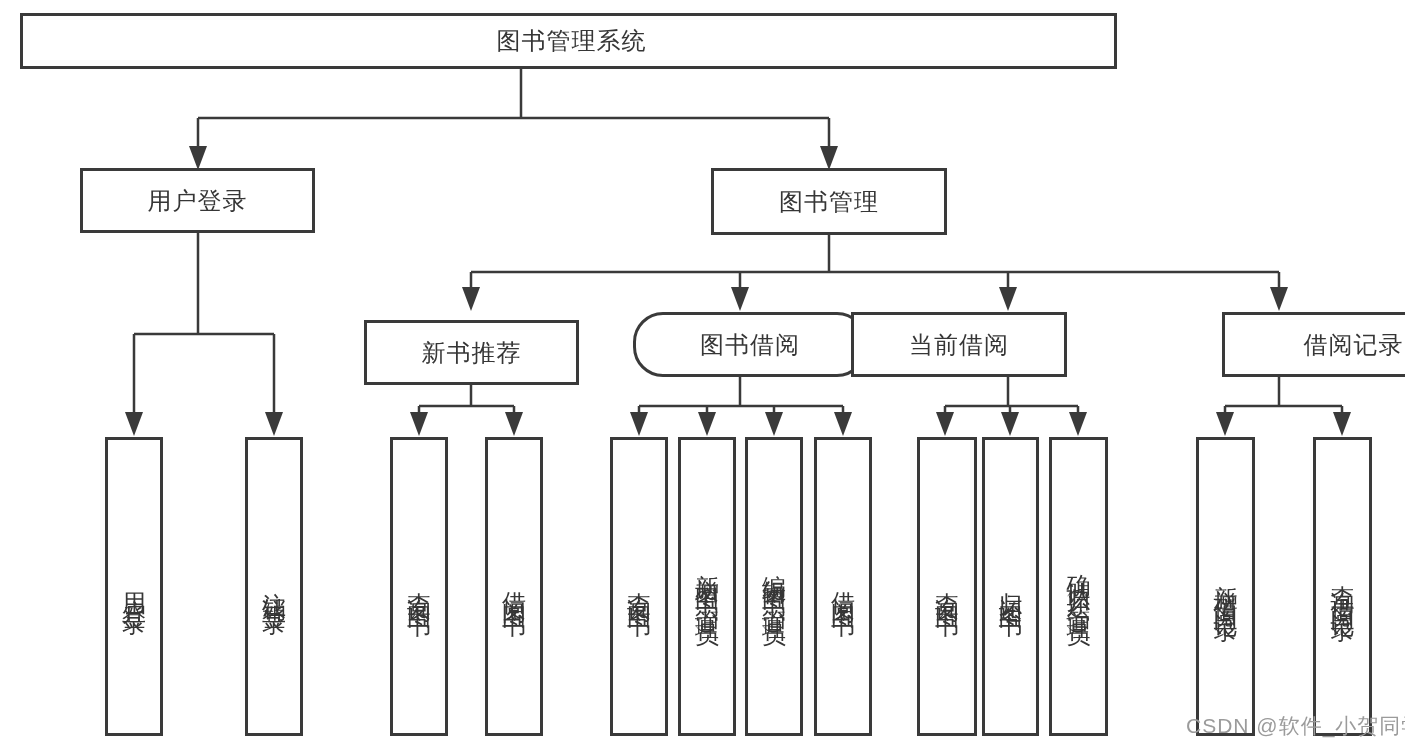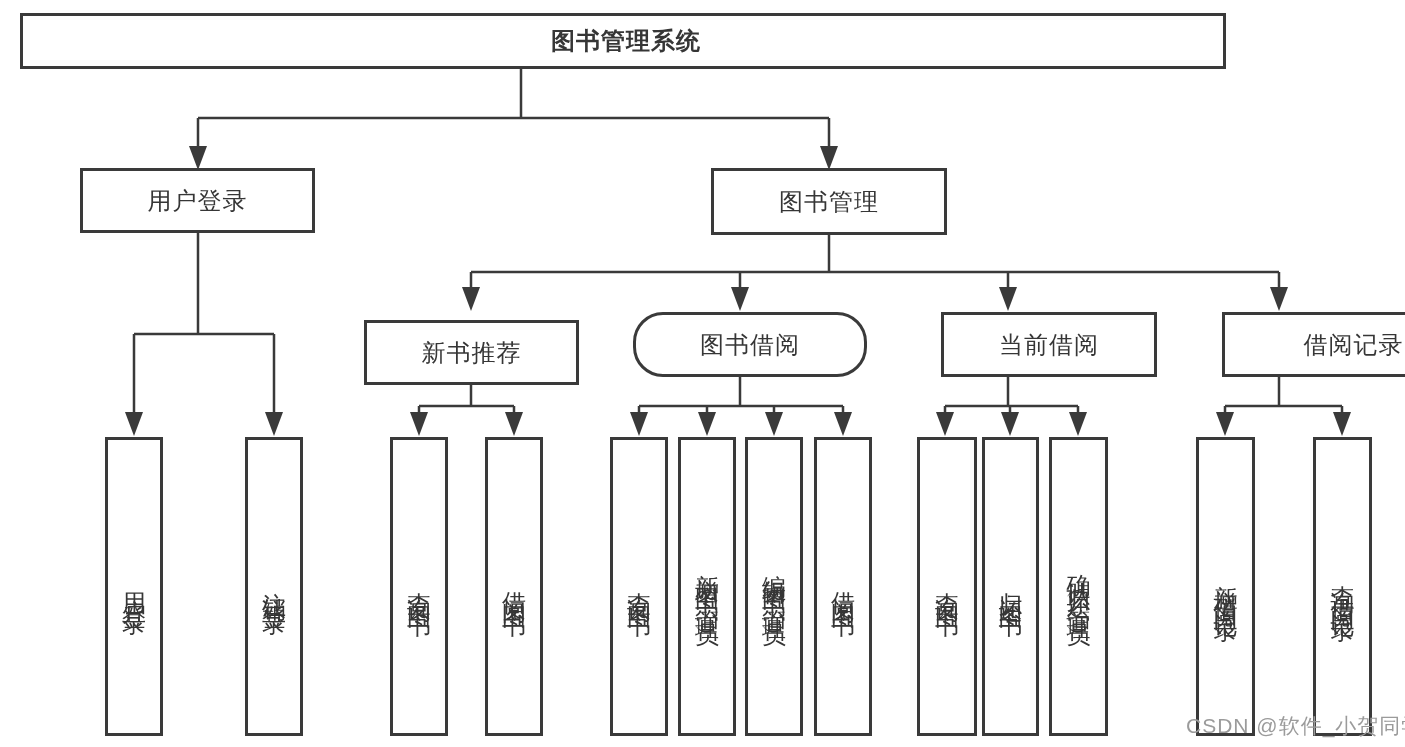--- a/index.html
+++ b/index.html
@@ -22,28 +22,28 @@
   .node.h span{font-size:24px;letter-spacing:1px;line-height:1;white-space:nowrap;}
   .b-root span{letter-spacing:6px;margin-right:-6px;}
   .node.v span{
     writing-mode:vertical-rl;
     text-orientation:mixed;
     font-size:24px;
     letter-spacing:7px;
     line-height:1;
   }
   
-  .b-root{left:20px;top:13px;width:1206px;height:56px;font-weight:bold;}
+  .b-root{left:20px;top:13px;width:1097px;height:56px;}
   
   .b-user-login{left:80px;top:168px;width:235px;height:65px;}
   .b-book-mgmt{left:711px;top:168px;width:236px;height:67px;}
   
   .b-new-book-rec{left:364px;top:320px;width:215px;height:65px;}
   .b-book-borrow{left:633px;top:312px;width:234px;height:65px;border-radius:30px;}
-  .b-current-borrow{left:941px;top:312px;width:216px;height:65px;}
+  .b-current-borrow{left:851px;top:312px;width:216px;height:65px;}
   .b-borrow-records{left:1222px;top:312px;width:215px;height:65px;padding-left:48px;}
   
   .leaf{top:437px;height:299px;}
   .b-ul-login{left:105px;width:58px;}
   .b-ul-logout{left:245px;width:58px;}
   .b-nbr-query{left:390px;width:58px;}
   .b-nbr-borrow{left:485px;width:58px;}
   .b-bb-query{left:610px;width:58px;}
   .b-bb-add{left:678px;width:58px;}
   .b-bb-edit{left:745px;width:58px;}

